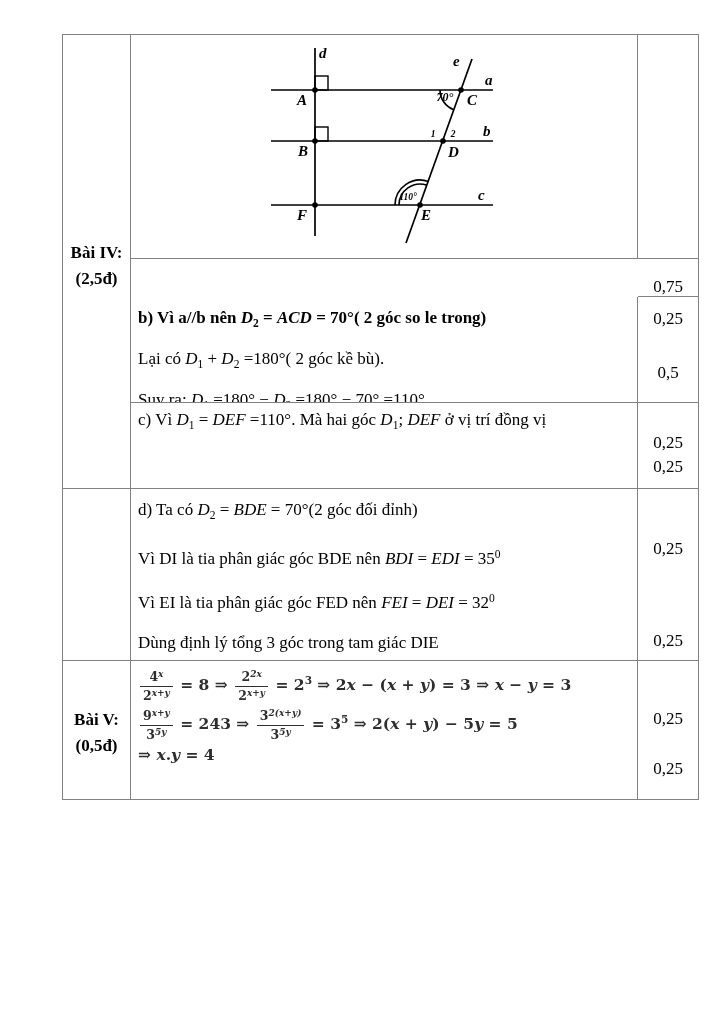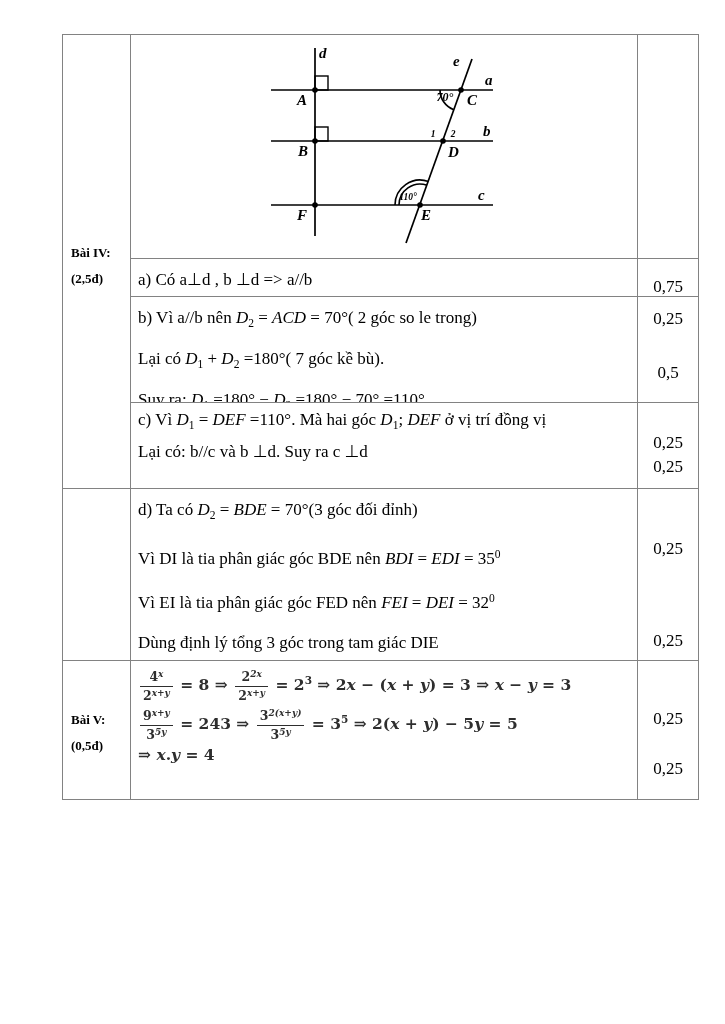--- a/index.html
+++ b/index.html
@@ -12,28 +12,28 @@
   .cell{position:relative;border-right:1px solid #828282;border-bottom:1px solid #828282;
         box-sizing:border-box;overflow:hidden;}
   .nr{border-right:none;} .nb{border-bottom:none;}
   .cL4{grid-area:1/1/5/2;} .cFig{grid-area:1/2/2/3;} .cFigS{grid-area:1/3/2/4;}
   .cA{grid-area:2/2/3/3;}  .cAS{grid-area:2/3/3/4;}
   .cB{grid-area:3/2/4/3;}  .cBS{grid-area:3/3/4/4;}
   .cC{grid-area:4/2/5/3;}  .cCS{grid-area:4/3/5/4;}
   .cLde{grid-area:5/1/6/2;} .cD{grid-area:5/2/6/3;} .cDS{grid-area:5/3/6/4;}
   .cL5{grid-area:6/1/7/2;}  .cV{grid-area:6/2/7/3;} .cVS{grid-area:6/3/7/4;}
 
-  .bai{position:absolute;left:8px;width:100%;font-weight:bold;
-       font-size:13px;line-height:26px;}
+  .bai{position:absolute;left:0;width:100%;text-align:center;font-weight:bold;
+       font-size:17px;line-height:26px;}
   .bai4pos{top:205px;} .bai5pos{top:46px;}
 
   .txt{padding-left:7px;font-size:17px;}
   .ln{white-space:nowrap;line-height:24px;}
   .cA .ln1{margin-top:9px;}
-  .cB .ln1{margin-top:9px;} .cB .ln2{margin-top:11px;} .cB .ln3{margin-top:11px;}
+  .cB .ln1{margin-top:9px;font-weight:bold;} .cB .ln2{margin-top:11px;} .cB .ln3{margin-top:11px;}
   .cC .ln1{margin-top:5px;font-family:Liberation Serif, serif;} .cC .ln2{margin-top:6px;}  .cC .ln3{margin-top:2px;}
   .cD .ln{line-height:25px;}
   .cD .ln1{margin-top:8px;} .cD .ln2{margin-top:14px;} .cD .ln3{margin-top:15px;}
   .cD .ln4{margin-top:15px;} .cD .ln5{margin-top:3px;}
 
   .vln{white-space:nowrap;line-height:22px;font-family:"DejaVu Serif",serif;
        font-weight:600;font-size:15.5px;color:#2e2e2e;}
   .cV .vln1{margin-top:8px;} .cV .vln2{margin-top:5px;}
   .cV .vln3{margin-top:9px;} .cV .vln4{margin-top:2px;}
 
@@ -103,49 +103,45 @@
         <text x="290" y="185" class="flbl">E</text>
 
         <text x="314" y="66" class="flbl-sm" text-anchor="middle">70°</text>
         <text x="277" y="165" class="flbl-xs" text-anchor="middle">110°</text>
         <text x="302" y="102" class="flbl-xs" text-anchor="middle">1</text>
         <text x="322" y="102" class="flbl-xs" text-anchor="middle">2</text>
       </svg>
     </div>
     <div class="cell cFigS nr"></div>
 
-    <div class="cell cA txt">
-      <div class="ln ln1"><span>a) Có a⊥d , b ⊥d =&gt; a//b</span></div>
-    </div>
     <div class="cell cAS nr">
       <span class="sc" style="top:18px">0,75</span>
     </div>
 
     <div class="cell cB txt">
       <div class="ln ln1"><span>b) Vì a//b nên </span><span class="it">D</span><span class="sb">2</span><span> = </span><span class="it">ACD</span><span> = 70°</span><span>( 2 góc so le trong)</span></div>
-      <div class="ln ln2"><span>Lại có </span><span class="it">D</span><span class="sb">1</span><span> + </span><span class="it">D</span><span class="sb">2</span><span> =180°</span><span>( 7 góc kề bù).</span></div>
+      <div class="ln ln2"><span>Lại có </span><span class="it">D</span><span class="sb">1</span><span> + </span><span class="it">D</span><span class="sb">2</span><span> =180°</span><span>( 2 góc kề bù).</span></div>
       <div class="ln ln3"><span>Suy ra: </span><span class="it">D</span><span class="sb">1</span><span> =180° − </span><span class="it">D</span><span class="sb">2</span><span> =180° − 70° =110°</span></div>
     </div>
     <div class="cell cBS nr">
       <span class="sc" style="top:12px">0,25</span>
       <span class="sc" style="top:66px">0,5</span>
     </div>
 
     <div class="cell cC txt">
       <div class="ln ln1"><span>c) Vì </span><span class="it">D</span><span class="sb">1</span><span> = </span><span class="it">DEF</span><span> =110°</span><span>. Mà hai góc </span><span class="it">D</span><span class="sb">1</span><span>; </span><span class="it">DEF</span><span> ở vị trí đồng vị</span></div>
-      <div class="ln ln3"><span>Lại có: b//c  và b ⊥d. Suy ra c ⊥d</span></div>
     </div>
     <div class="cell cCS nr">
       <span class="sc" style="top:30px">0,25</span>
       <span class="sc" style="top:54px">0,25</span>
     </div>
 
     <div class="cell cLde"></div>
     <div class="cell cD txt">
-      <div class="ln ln1"><span>d) Ta có </span><span class="it">D</span><span class="sb">2</span><span> = </span><span class="it">BDE</span><span> = 70°</span><span>(3 góc đối đỉnh)</span></div>
+      <div class="ln ln1"><span>d) Ta có </span><span class="it">D</span><span class="sb">2</span><span> = </span><span class="it">BDE</span><span> = 70°</span><span>(2 góc đối đỉnh)</span></div>
       <div class="ln ln2"><span>Vì DI là tia phân giác góc BDE nên </span><span class="it">BDI</span><span> = </span><span class="it">EDI</span><span> = 35</span><span class="sp">0</span></div>
       <div class="ln ln3"><span>Vì EI là tia phân giác góc FED nên </span><span class="it">FEI</span><span> = </span><span class="it">DEI</span><span> = 32</span><span class="sp">0</span></div>
       <div class="ln ln4"><span>Dùng định lý tổng 3 góc trong tam giác DIE</span></div>
       <div class="ln ln5"><span>Tính được góc DIE = 90</span><span class="sp">0</span></div>
     </div>
     <div class="cell cDS nr">
       <span class="sc" style="top:50px">0,25</span>
       <span class="sc" style="top:142px">0,25</span>
     </div>
 

